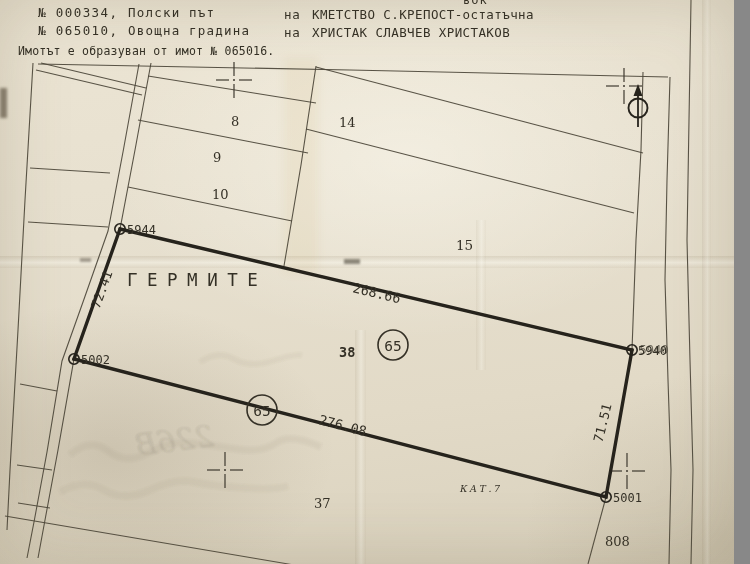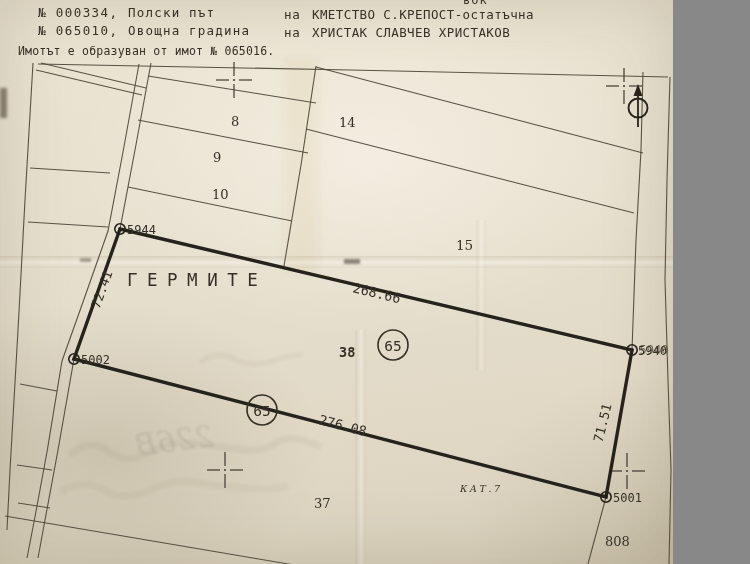--- a/index.html
+++ b/index.html
@@ -1,17 +1,17 @@
 <!DOCTYPE html>
 <html><head>
 <meta charset="utf-8">
 <style>
   html,body{margin:0;padding:0;background:#888;}
   .photo{
-    position:relative;width:673px;height:564px;overflow:hidden;
+    position:relative;width:734px;height:564px;overflow:hidden;
     background:
       radial-gradient(ellipse 420px 260px at 55% 28%, rgba(255,253,244,0.45), rgba(255,253,244,0) 70%),
       radial-gradient(ellipse 300px 200px at 15% 80%, rgba(90,75,50,0.16), rgba(90,75,50,0) 75%),
       radial-gradient(ellipse 260px 220px at 98% 95%, rgba(110,95,65,0.14), rgba(110,95,65,0) 75%),
       linear-gradient(173deg,#ece5d4 0%,#e7e0cf 38%,#e2dac7 70%,#d9d1bd 100%);
     font-family:"DejaVu Sans Mono", monospace;
     text-align:center;
   }
   .photo::after{content:"";position:absolute;inset:0;box-shadow:inset 0 0 70px rgba(95,80,52,0.22);pointer-events:none;}
   .crease{position:absolute;pointer-events:none;}

